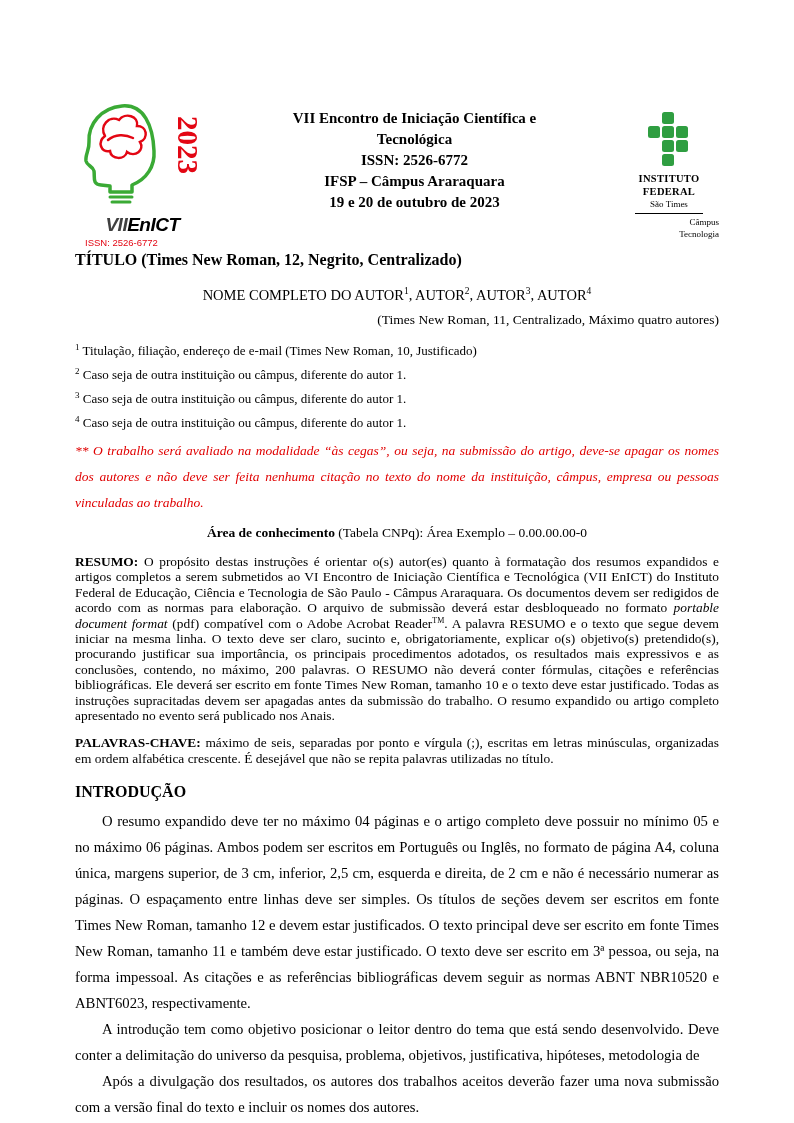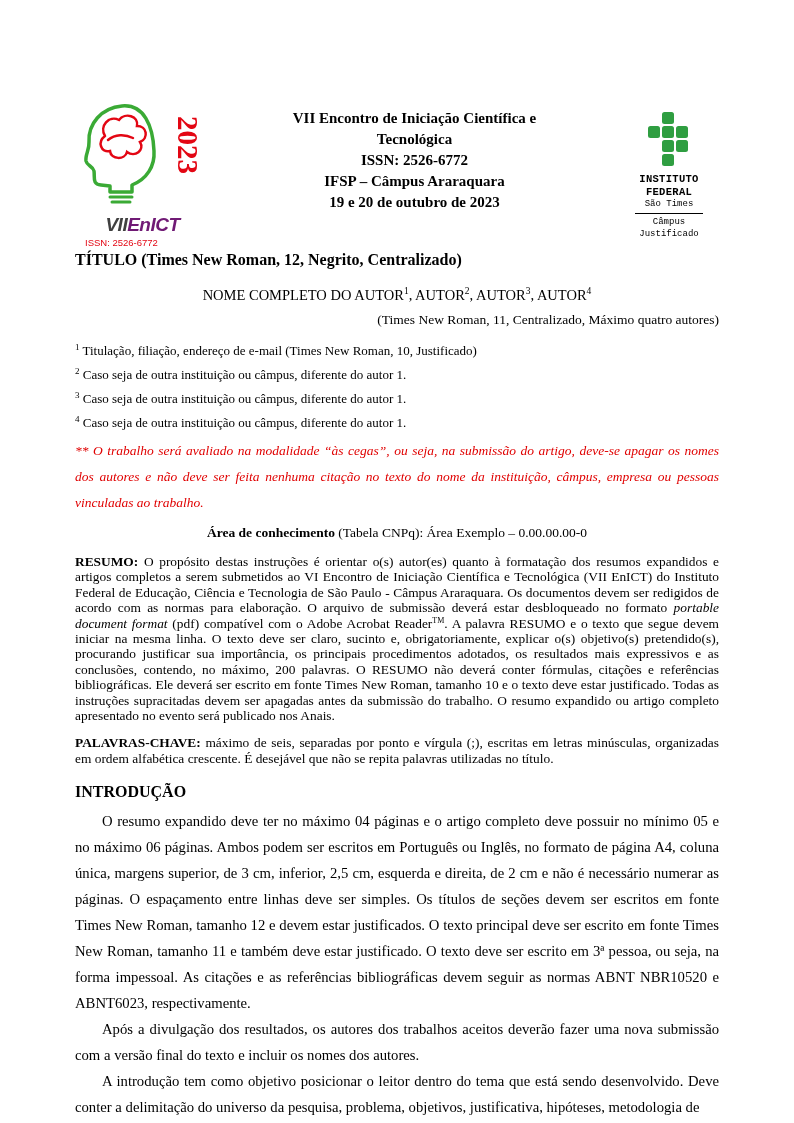--- a/index.html
+++ b/index.html
@@ -4,29 +4,29 @@
 <style>
   html,body{margin:0;padding:0;}
   body{width:794px;height:1123px;background:#ffffff;color:#000;font-family:"Liberation Serif",serif;}
   .page{position:relative;width:794px;height:1123px;overflow:hidden;padding:100px 75px 0;box-sizing:border-box;background:#ffffff;}
 
   
   .header{display:flex;justify-content:space-between;align-items:flex-start;height:140px;}
   .enict-logo{width:135px;text-align:center;flex:0 0 auto;}
   .enict-wordmark{font-family:"Liberation Sans",sans-serif;font-weight:bold;font-style:italic;font-size:19px;line-height:1;margin-top:1px;letter-spacing:-0.5px;}
   .wm-vii{color:#404040;}
-  .wm-enict{color:#701a75;}
+  .wm-enict{color:#000000;}
   .enict-issn{font-family:"Liberation Sans",sans-serif;font-size:9.5px;color:#e30613;margin-top:3px;text-align:left;padding-left:10px;}
   .header-center{flex:1;text-align:center;font-weight:bold;font-size:15px;line-height:21px;padding-top:8px;}
-  .ifsp-logo{width:100px;flex:0 0 auto;text-align:center;font-family:Liberation Mono, monospace;padding-top:12px;}
+  .ifsp-logo{width:100px;flex:0 0 auto;text-align:center;font-family:Liberation Serif, serif;padding-top:12px;}
   .ifsp-mark{display:block;margin:0 auto 5px;}
   .ifsp-name{font-weight:bold;font-size:10.5px;line-height:1.2;letter-spacing:0.3px;}
   .ifsp-sp{font-size:9px;margin-top:1px;}
   .ifsp-sep{border-top:1px solid #000;width:68px;margin:4px auto 3px;}
-  .ifsp-campus{font-size:9px;line-height:1.3;}
+  .ifsp-campus{font-size:9px;line-height:1.3;text-align:right;}
 
   
   .title{font-size:16px;font-weight:bold;margin:10px 0 13px;line-height:20px;}
   .authors{text-align:center;font-size:14.5px;margin-top:16px;line-height:19px;}
   sup{line-height:0;}
   .authors sup{font-size:9.5px;}
   .authors-note{text-align:right;font-size:13.5px;margin-top:6px;line-height:17px;}
   .footnotes{margin-top:14px;}
   .footnote{font-size:13px;line-height:17px;margin-bottom:7px;}
   .footnote sup{font-size:9px;}
@@ -75,21 +75,21 @@
         <rect x="29" y="14" width="12" height="12" rx="2.5" fill="#2f9e41"></rect>
         <rect x="15" y="28" width="12" height="12" rx="2.5" fill="#2f9e41"></rect>
         <rect x="29" y="28" width="12" height="12" rx="2.5" fill="#2f9e41"></rect>
         <rect x="15" y="42" width="12" height="12" rx="2.5" fill="#2f9e41"></rect>
       </svg>
       <div class="ifsp-name">INSTITUTO</div>
       <div class="ifsp-name">FEDERAL</div>
       <div class="ifsp-sp">São Times</div>
       <div class="ifsp-sep"></div>
       <div class="ifsp-campus">Câmpus</div>
-      <div class="ifsp-campus">Justificado</div>
+      <div class="ifsp-campus">Tecnologia</div>
     </div>
 
   </div>
 
   <h1 class="title">TÍTULO (Times New Roman, 12, Negrito, Centralizado)</h1>
 
   <div class="authors"><span>NOME COMPLETO DO AUTOR</span><sup>1</sup><span>, AUTOR</span><sup>2</sup><span>, AUTOR</span><sup>3</sup><span>, AUTOR</span><sup>4</sup></div>
 
   <div class="authors-note">(Times New Roman, 11, Centralizado, Máximo quatro autores)</div>
 
@@ -104,16 +104,16 @@
 
   <div class="area-line"><span class="bold">Área de conhecimento</span><span> (Tabela CNPq): Área Exemplo – 0.00.00.00-0</span></div>
 
   <p class="resumo"><span class="bold">RESUMO:</span><span> O propósito destas instruções é orientar o(s) autor(es) quanto à formatação dos resumos expandidos e artigos completos a serem submetidos ao VI Encontro de Iniciação Científica e Tecnológica (VII EnICT) do Instituto Federal de Educação, Ciência e Tecnologia de São Paulo - Câmpus Araraquara. Os documentos devem ser redigidos de acordo com as normas para elaboração. O arquivo de submissão deverá estar desbloqueado no formato </span><span class="italic">portable document format</span><span> (pdf) compatível com o Adobe Acrobat Reader</span><sup class="sup-tm">TM</sup><span>. A palavra RESUMO e o texto que segue devem iniciar na mesma linha. O texto deve ser claro, sucinto e, obrigatoriamente, explicar o(s) objetivo(s) pretendido(s), procurando justificar sua importância, os principais procedimentos adotados, os resultados mais expressivos e as conclusões, contendo, no máximo, 200 palavras. O RESUMO não deverá conter fórmulas, citações e referências bibliográficas. Ele deverá ser escrito em fonte Times New Roman, tamanho 10 e o texto deve estar justificado. Todas as instruções supracitadas devem ser apagadas antes da submissão do trabalho. O resumo expandido ou artigo completo apresentado no evento será publicado nos Anais.</span></p>
 
   <p class="palavras"><span class="bold">PALAVRAS-CHAVE:</span><span> máximo de seis, separadas por ponto e vírgula (;), escritas em letras minúsculas, organizadas em ordem alfabética crescente. É desejável que não se repita palavras utilizadas no título.</span></p>
 
   <h2 class="section-heading">INTRODUÇÃO</h2>
 
   <p class="intro-p">O resumo expandido deve ter no máximo 04 páginas e o artigo completo deve possuir no mínimo 05 e no máximo 06 páginas. Ambos podem ser escritos em Português ou Inglês, no formato de página A4, coluna única, margens superior, de 3 cm, inferior, 2,5 cm, esquerda e direita, de 2 cm e não é necessário numerar as páginas. O espaçamento entre linhas deve ser simples. Os títulos de seções devem ser escritos em fonte Times New Roman, tamanho 12 e devem estar justificados. O texto principal deve ser escrito em fonte Times New Roman, tamanho 11 e também deve estar justificado. O texto deve ser escrito em 3ª pessoa, ou seja, na forma impessoal. As citações e as referências bibliográficas devem seguir as normas ABNT NBR10520 e ABNT6023, respectivamente.</p>
+  <p class="intro-p">A introdução tem como objetivo posicionar o leitor dentro do tema que está sendo desenvolvido. Deve conter a delimitação do universo da pesquisa, problema, objetivos, justificativa, hipóteses, metodologia de</p>
   <p class="intro-p">Após a divulgação dos resultados, os autores dos trabalhos aceitos deverão fazer uma nova submissão com a versão final do texto e incluir os nomes dos autores.</p>
-  <p class="intro-p">A introdução tem como objetivo posicionar o leitor dentro do tema que está sendo desenvolvido. Deve conter a delimitação do universo da pesquisa, problema, objetivos, justificativa, hipóteses, metodologia de</p>
 
 </div>
 
 </body></html>

